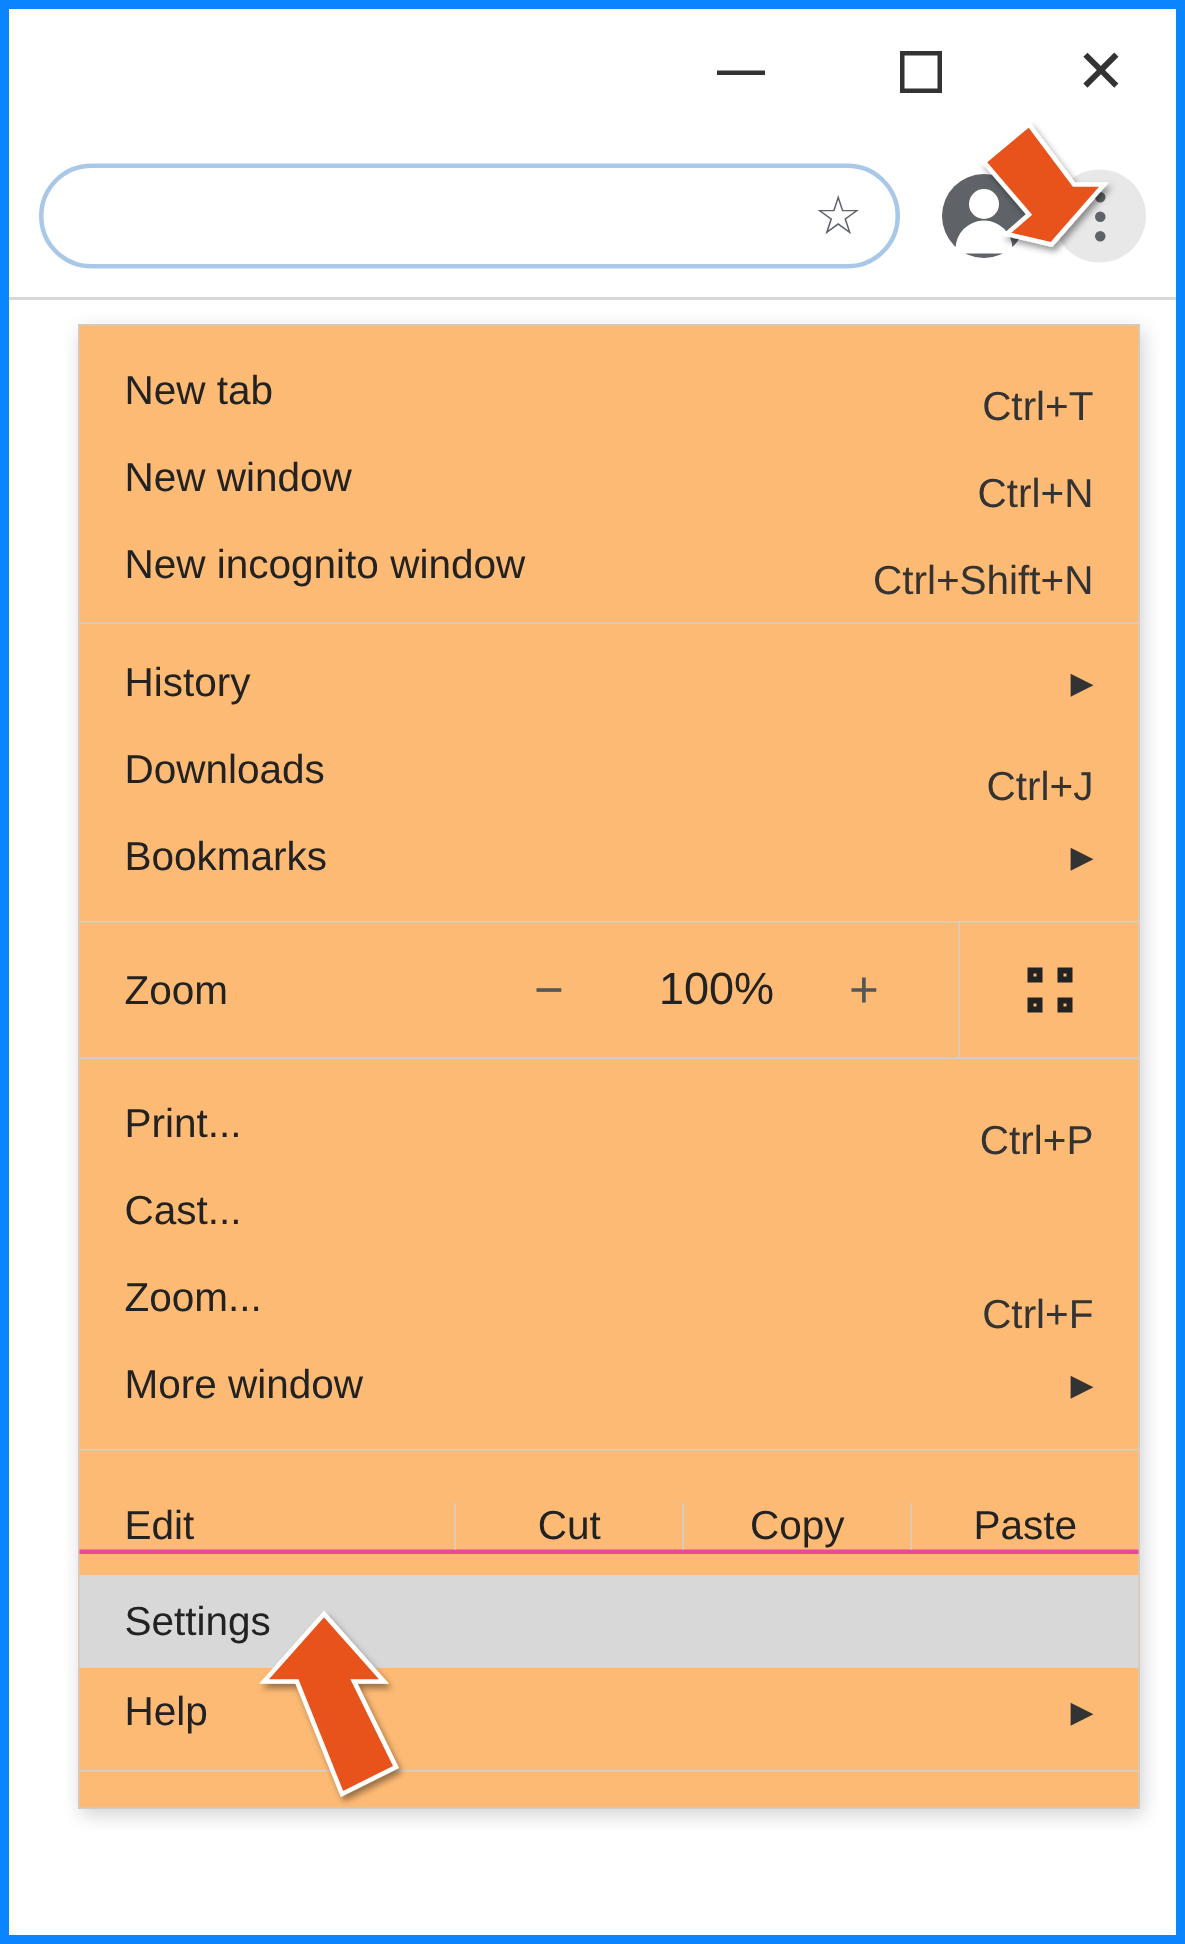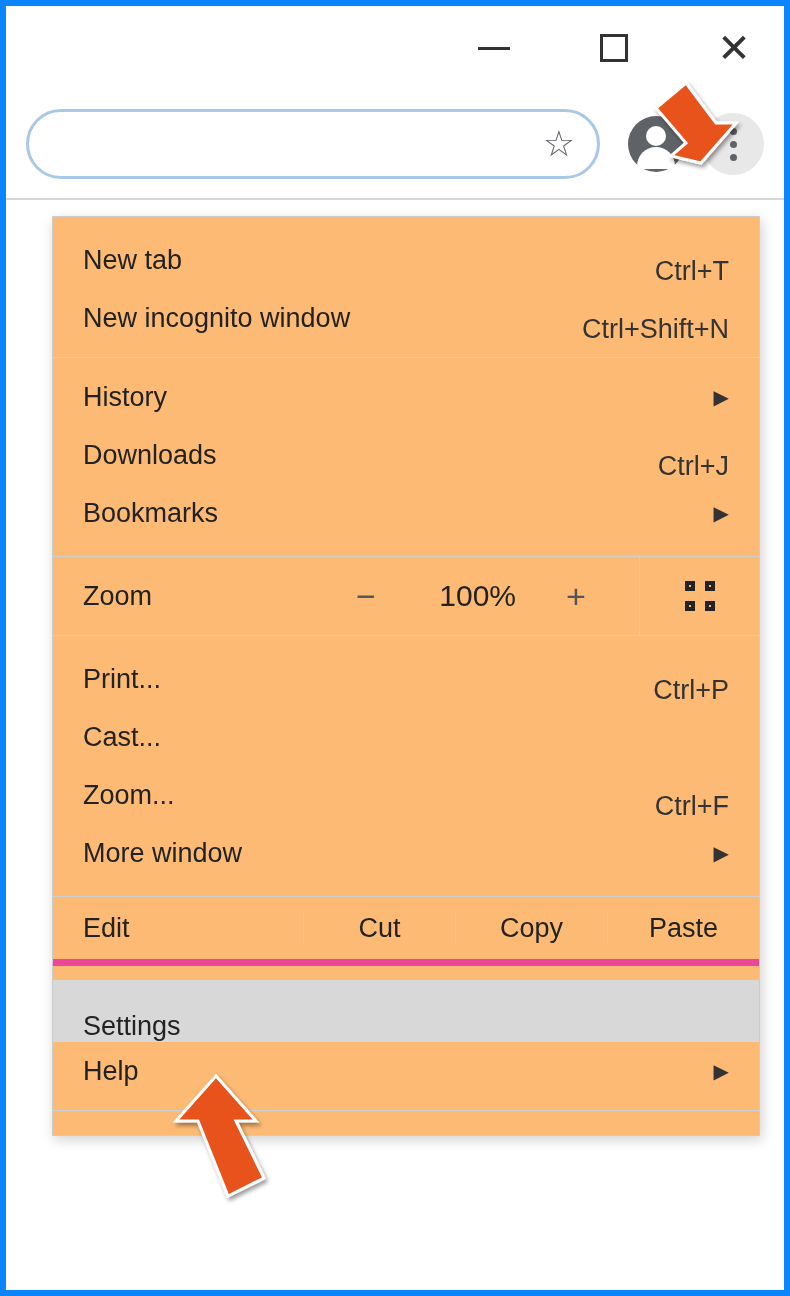--- a/index.html
+++ b/index.html
@@ -139,21 +139,20 @@
   }
   .menu-row {
     display: flex;
     align-items: center;
     justify-content: space-between;
     padding: 0 30px;
     height: 58px;
   }
   .menu-row.tall {
     height: 62px;
-    align-items: flex-end;
   }
   .menu-row.highlighted {
     background: #d8d8d8;
   }
   .menu-label {
     white-space: nowrap;
   }
   .menu-shortcut {
     color: #333;
     margin-top: 23px;
@@ -165,21 +164,21 @@
   .separator {
     height: 1px;
     background: #d0d0d0;
     margin: 10px 0;
   }
   .zoom-row {
     display: flex;
     align-items: center;
     border-top: 1px solid #d0d0d0;
     border-bottom: 1px solid #d0d0d0;
-    height: 80px;
+    height: 92px;
   }
   .zoom-label {
     padding-left: 30px;
     width: 250px;
   }
   .zoom-controls {
     flex: 1;
     display: flex;
     align-items: center;
     justify-content: center;
@@ -214,23 +213,23 @@
     width: 10px;
     height: 10px;
     border: 4px solid #222;
   }
   .fs-tl { top: 0; left: 0; border-right: none; border-bottom: none; }
   .fs-tr { top: 0; right: 0; border-left: none; border-bottom: none; }
   .fs-bl { bottom: 0; left: 0; border-right: none; border-top: none; }
   .fs-br { bottom: 0; right: 0; border-left: none; border-top: none; }
   .edit-row {
     display: flex;
-    align-items: center;
+    align-items: flex-end;
     border-top: 1px solid #d0d0d0;
-    border-bottom: 7px solid #ec4899;
+    border-bottom: 3px solid #ec4899;
     height: 70px;
   }
   .edit-label {
     padding-left: 30px;
     width: 250px;
     display: flex;
     align-items: center;
   }
   .edit-btn {
     flex: 1;
@@ -314,20 +313,24 @@
     <div>PC</div>
     <div class="wm-sub">risk.com</div>
   </div>
 
   <div class="dropdown">
     <div class="group-spacer"></div>
 
     <div class="menu-row">
       <span class="menu-label">New tab</span>
       <span class="menu-shortcut">Ctrl+T</span>
+    </div>
+    <div class="menu-row">
+      <span class="menu-label">New window</span>
+      <span class="menu-shortcut">Ctrl+N</span>
     </div>
     <div class="menu-row">
       <span class="menu-label">New incognito window</span>
       <span class="menu-shortcut">Ctrl+Shift+N</span>
     </div>
 
     <div class="separator"></div>
 
     <div class="menu-row">
       <span class="menu-label">History</span>

